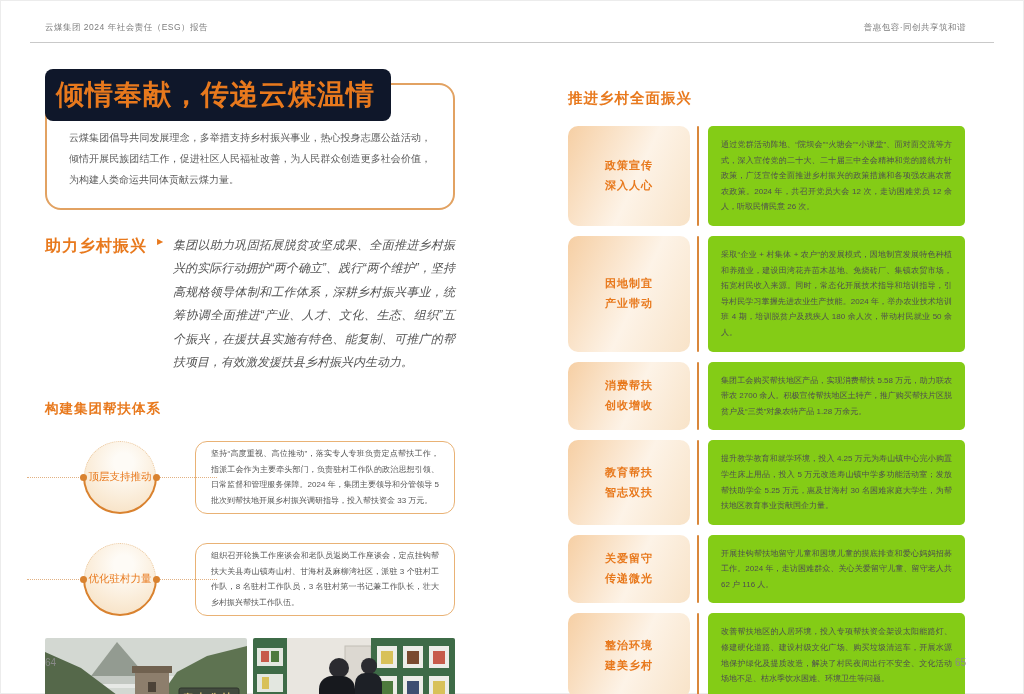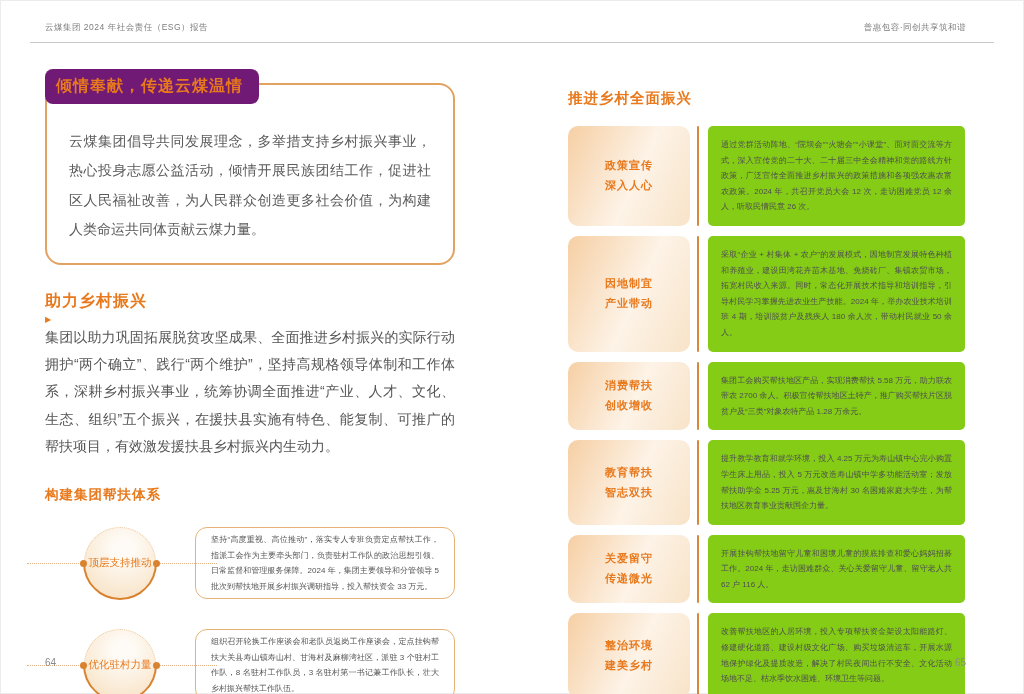--- a/index.html
+++ b/index.html
@@ -13,29 +13,29 @@
   .hdr-rule { height:1px; background:#c9c9c9; margin:0 30px; }
 
   
   .pages { display:flex; align-items:flex-start; }
   .pg { width:512px; }
   .pg-left  { padding:0 57px 0 45px; }
   .pg-right { padding:0 59px 0 56px; }
 
   
   .banner { position:relative; margin-top:40px; border:2px solid #E2A262; border-radius:16px; padding:42px 22px 18px 22px; }
-  .banner-title { position:absolute; top:-16px; left:-2px; background:#701a75; border-radius:8px; padding:7px 16px 7px 11px;
-                  font-size:16px; font-weight:bold; color:#E8791D; letter-spacing:1px; white-space:nowrap; }
-  .banner-body { font-size:14px; line-height:2.1; color:#5a5a5a; text-align:justify; }
-
-  
-  .help { display:flex; margin-top:24px;flex-direction:column; }
+  .banner-title { position:absolute; top:-16px; left:-2px; background:#0f172a; border-radius:8px; padding:7px 16px 7px 11px;
+                  font-size:28px; font-weight:bold; color:#E8791D; letter-spacing:1px; white-space:nowrap; }
+  .banner-body { font-size:10px; line-height:2.1; color:#5a5a5a; text-align:justify; }
+
+  
+  .help { display:flex; margin-top:24px; }
   .help-head { width:112px; flex:none; font-size:16px; font-weight:bold; color:#E8791D; line-height:1.45; letter-spacing:1px; }
   .help-arrow { flex:none; width:16px; font-size:8px; color:#E8791D; padding-top:3px; }
-  .help-body { flex:1; font-size:14px; line-height:1.95; color:#555; text-align:justify; }
+  .help-body { flex:1; font-size:12px; line-height:1.95; color:#555; text-align:justify;font-style:italic; }
 
   .sys-head { margin-top:26px; font-size:13.5px; font-weight:bold; color:#E8791D; letter-spacing:1px; }
 
   
   .item { display:flex; align-items:center; margin-top:16px; }
   .hub { width:150px; flex:none; position:relative; display:flex; align-items:center; justify-content:center; height:86px; }
   .hub-line { position:absolute; left:-18px; right:-22px; top:50%; border-top:1.5px dotted #E2B183; }
   .circle { position:relative; z-index:1; width:72px; height:72px; border-radius:50%;
             background:radial-gradient(circle at 55% 30%, #FEFBF6 15%, #FAEBD6 60%, #F5DBB9 100%);
             display:flex; align-items:center; justify-content:center; }

